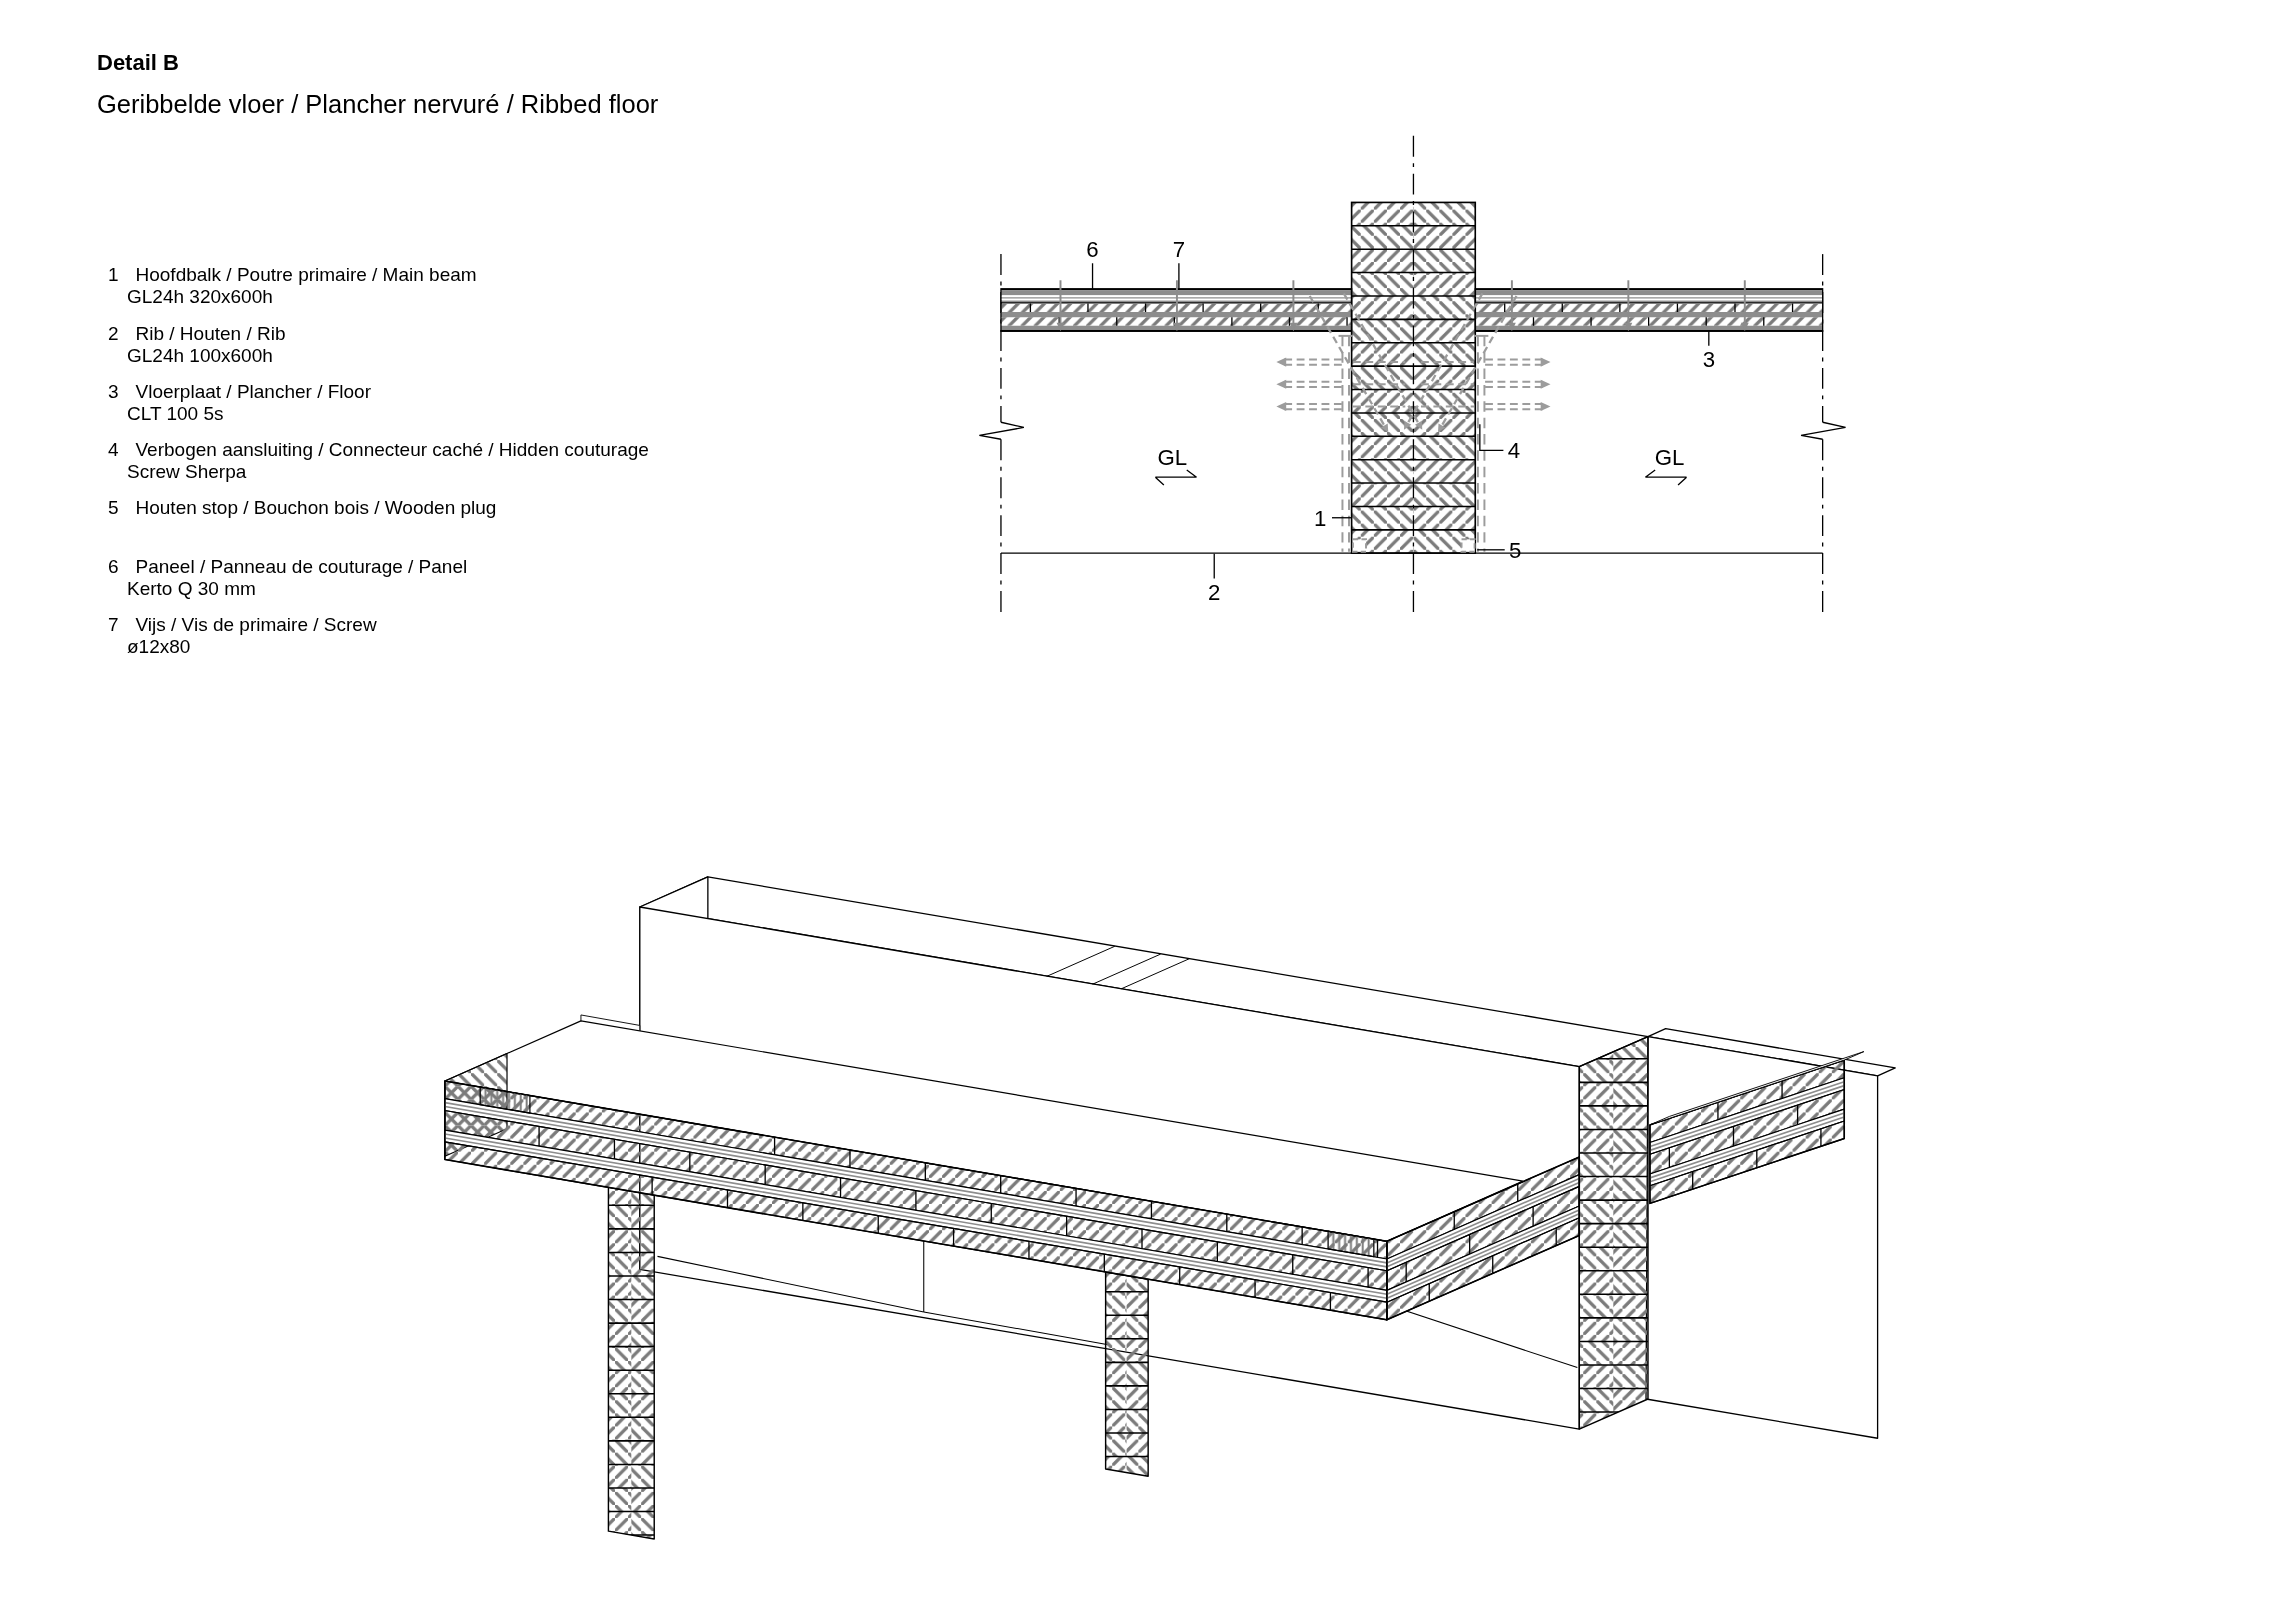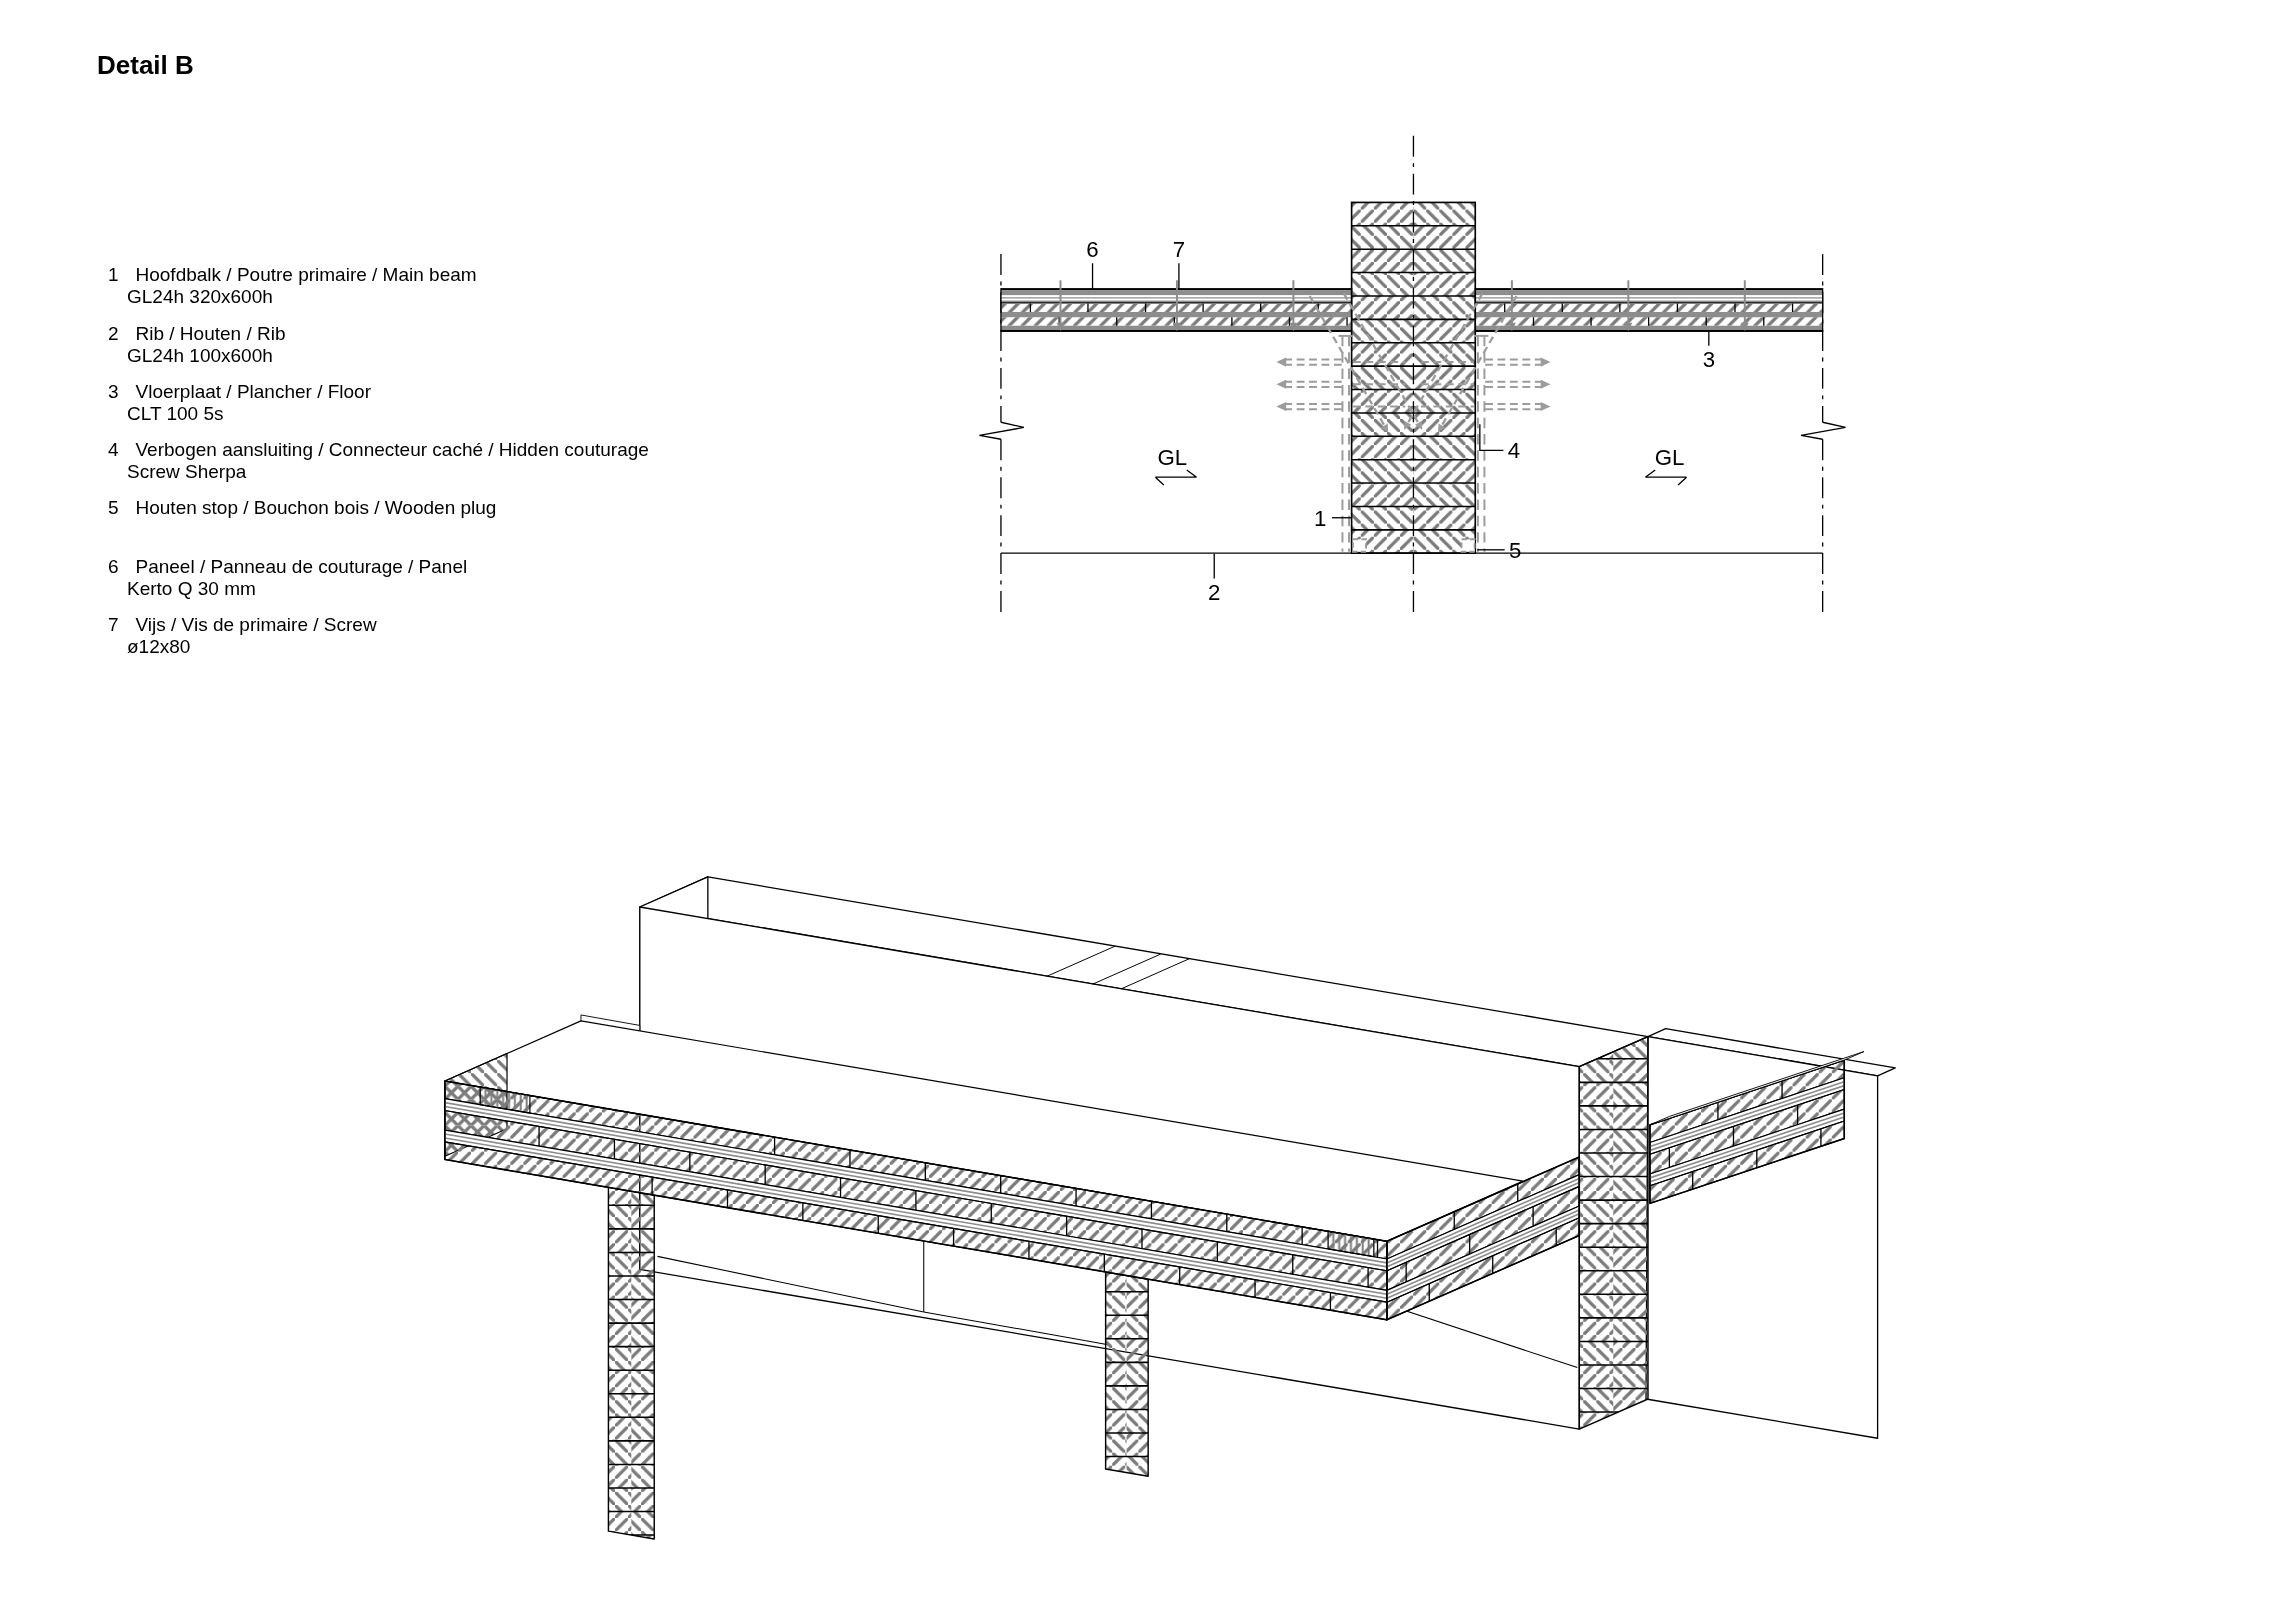--- a/index.html
+++ b/index.html
@@ -1,34 +1,35 @@
 <!DOCTYPE html>
 <html style="font-size:10.5px"><head>
 <meta charset="utf-8">
 <style>
   html,body{margin:0;padding:0;background:#fff;}
   body{width:2295px;height:1623px;position:relative;overflow:hidden;
        font-family:"Liberation Sans", sans-serif;color:#000;}
   #stage{position:absolute;left:0;top:0;width:2295px;height:1623px;}
-  .title{position:absolute;left:97px;top:50px;font-size:26px;font-weight:bold;}
+  .title{position:absolute;left:97px;top:50px;font-size:22px;font-weight:bold;}
   .subtitle{position:absolute;left:97px;top:90px;font-size:25.5px;}
   .legend{position:absolute;left:0;top:0;}
   .leg-item{position:absolute;left:108px;width:851px;font-size:19px;line-height:22px;}
   .leg-num{position:absolute;left:0;top:0;width:22px;}
   .leg-text{position:absolute;left:27.5px;top:0;white-space:nowrap;}
   .leg-spec{position:absolute;left:19px;top:22px;white-space:nowrap;}
   svg{position:absolute;left:0;top:0;}
   text{font-family:"Liberation Sans", sans-serif;}
 </style>
 </head>
 <body>
 
 <div id="stage">
 
   <div class="title">Detail B</div>
+  <div class="subtitle">Geribbelde vloer / Plancher nervuré / Ribbed floor</div>
 
   <div class="legend">
     <div class="leg-item" style="top:264px">
       <span class="leg-num">1</span>
       <span class="leg-text">Hoofdbalk / Poutre primaire / Main beam</span>
       <span class="leg-spec">GL24h 320x600h</span>
     </div>
     <div class="leg-item" style="top:323px">
       <span class="leg-num">2</span>
       <span class="leg-text">Rib / Houten / Rib</span>

